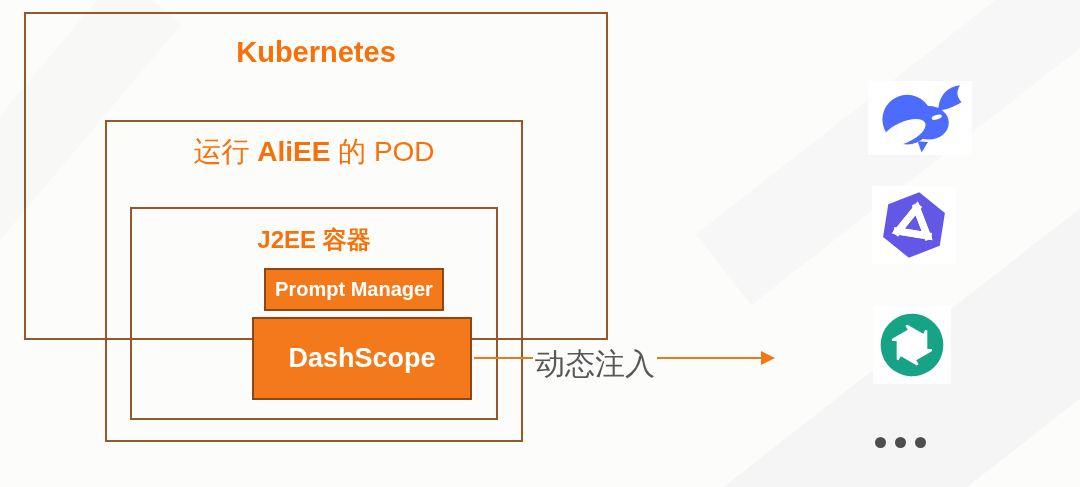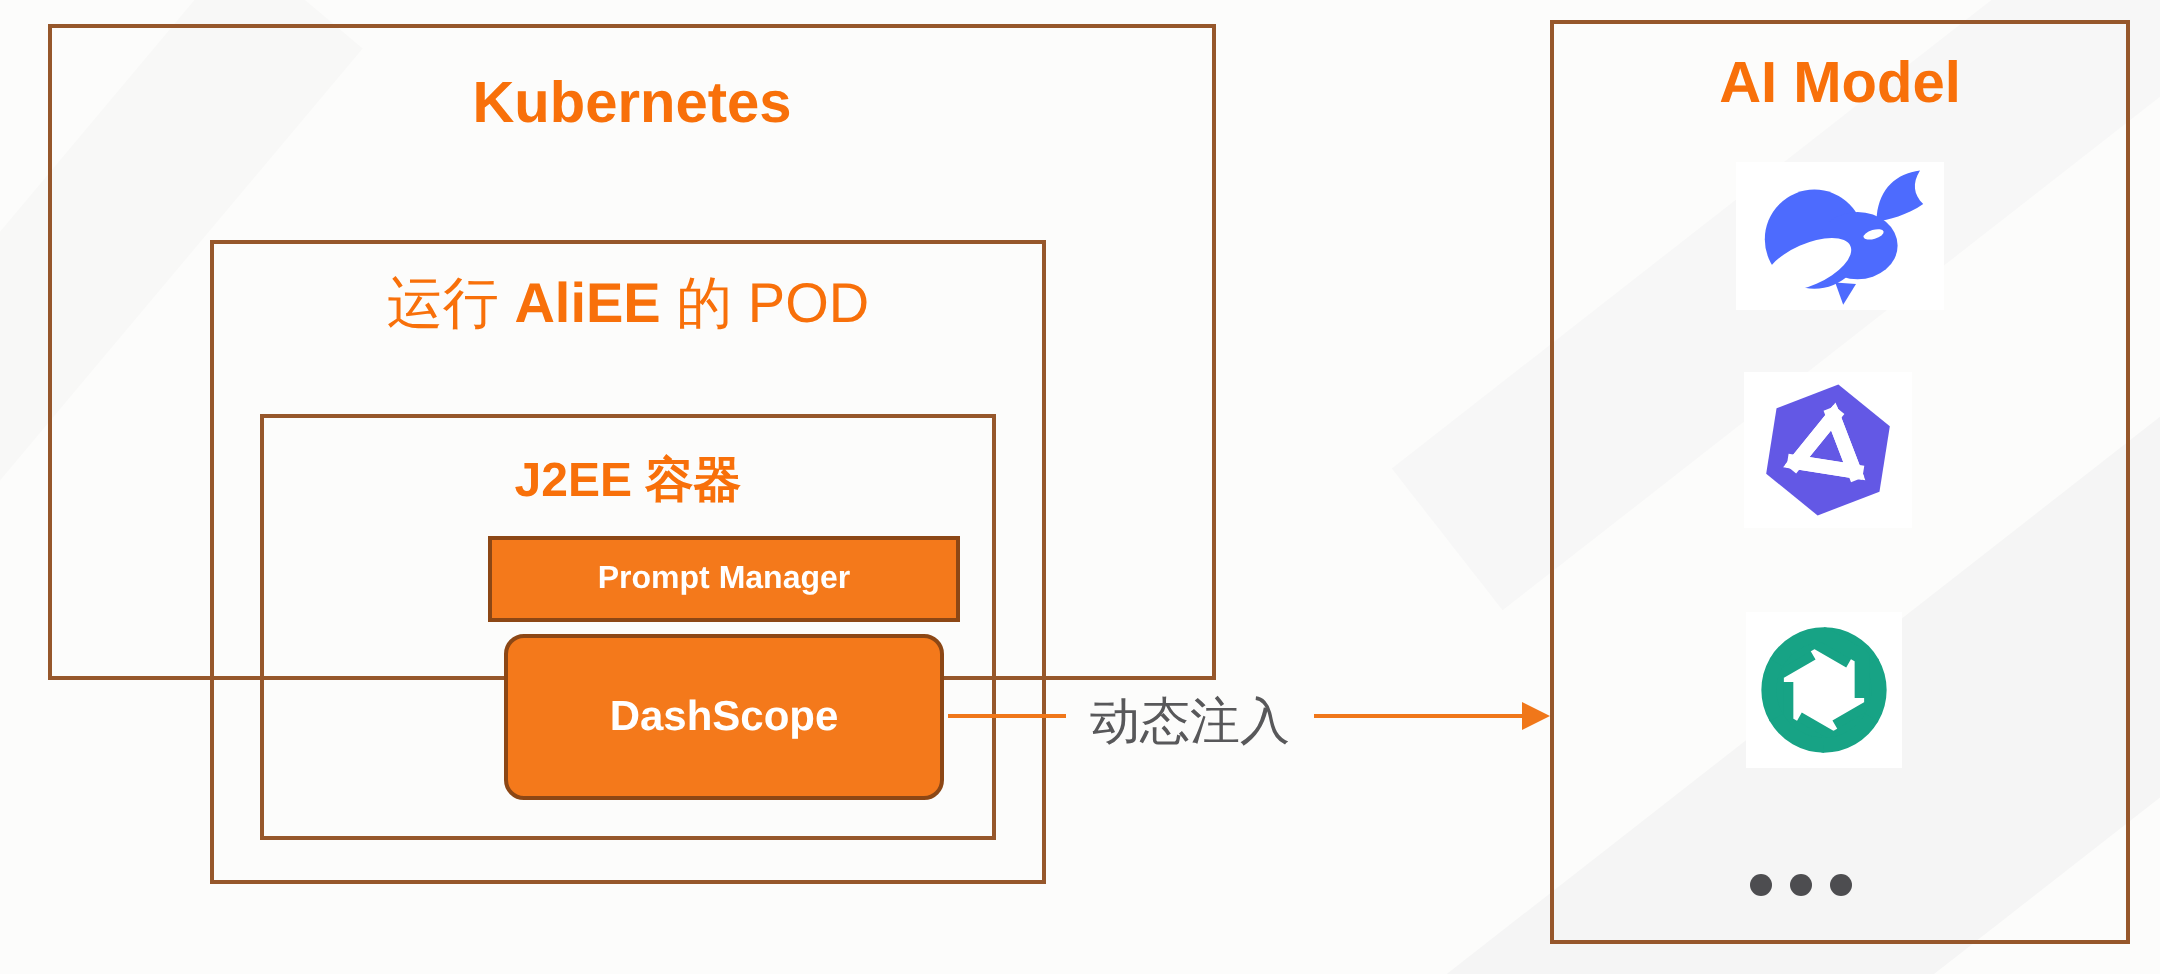--- a/index.html
+++ b/index.html
@@ -27,28 +27,28 @@
   .k8s-title{padding-top:22px;font-size:29px;}
   .pod-title{padding-top:11px;font-size:28px;font-weight:500;}
   .pod-title .bold{font-weight:800;margin-top:40px;}
   .j2ee-title{padding-top:15px;font-size:24px;}
   .ai-title{padding-top:14px;font-size:29px;}
 
   .fillbox{position:absolute;background:var(--fill);border:2px solid var(--fill-border);
     color:#fff;display:flex;align-items:center;justify-content:center;text-align:center;
     font-weight:600;z-index:2;}
   .model-filter{left:139px;top:268px;width:101px;height:132px;font-size:17.5px;line-height:1.3;padding:0 14px;}
-  .prompt-manager{left:244px;top:268px;width:236px;height:43px;font-size:16px;}
-  .dashscope{left:252px;top:317px;width:220px;height:83px;font-size:21px;border-radius:10px;}
+  .prompt-manager{left:264px;top:268px;width:180px;height:43px;font-size:20px;}
+  .dashscope{left:252px;top:317px;width:220px;height:83px;font-size:27px;}
 
   .arrow-line{position:absolute;left:474px;top:357px;width:290px;height:2px;background:var(--line);z-index:3;}
   .arrow-head{position:absolute;left:761px;top:351px;width:0;height:0;z-index:3;
     border-top:7px solid transparent;border-bottom:7px solid transparent;border-left:14px solid var(--line);}
   .arrow-label{position:absolute;left:533px;top:342px;width:124px;text-align:center;
-    background:var(--bg);color:var(--label-gray);font-size:25px;font-weight:500;z-index:4;padding:2px 0;}
+    background:var(--bg);color:var(--label-gray);font-size:30px;font-weight:500;z-index:4;padding:2px 0;}
 
   .ai{left:775px;top:10px;width:290px;height:462px;}
   .tile{position:absolute;background:#FFFFFF;display:flex;align-items:center;justify-content:center;z-index:2;}
   .tile-deepseek{left:868px;top:81px;width:104px;height:74px;}
   .tile-qwen{left:872px;top:186px;width:84px;height:78px;}
   .tile-openai{left:873px;top:306px;width:78px;height:78px;}
   .dots{position:absolute;left:875px;top:437px;display:flex;gap:9px;z-index:2;}
   .dot{width:11px;height:11px;border-radius:50%;background:var(--dot);}
 </style>
 </head>
@@ -72,23 +72,20 @@
     <div class="title j2ee-title">J2EE 容器</div>
   </div>
 
   <div class="fillbox prompt-manager">Prompt Manager</div>
   <div class="fillbox dashscope">DashScope</div>
 
   <div class="arrow-line"></div>
   <div class="arrow-head"></div>
   <div class="arrow-label">动态注入</div>
 
-  <div class="obox ai">
-    <div class="title ai-title">AI Model</div>
-  </div>
 
   <div class="tile tile-deepseek">
     <svg width="100" height="72" viewBox="0 0 120 90">
       <g fill="var(--deepseek)">
         <path d="M83,32 C85,15 95,6 110,4 C105,12 106,19 112,25 C102,32 90,35 83,36 Z"></path>
         <circle cx="44" cy="47" r="31"></circle>
         <ellipse cx="71" cy="51" rx="25" ry="21"></ellipse>
       </g>
       <ellipse cx="40" cy="63" rx="29" ry="13" transform="rotate(-24 40 63)" fill="#fff"></ellipse>
       <ellipse cx="81" cy="44" rx="6.5" ry="2.8" transform="rotate(-16 81 44)" fill="#fff"></ellipse>

